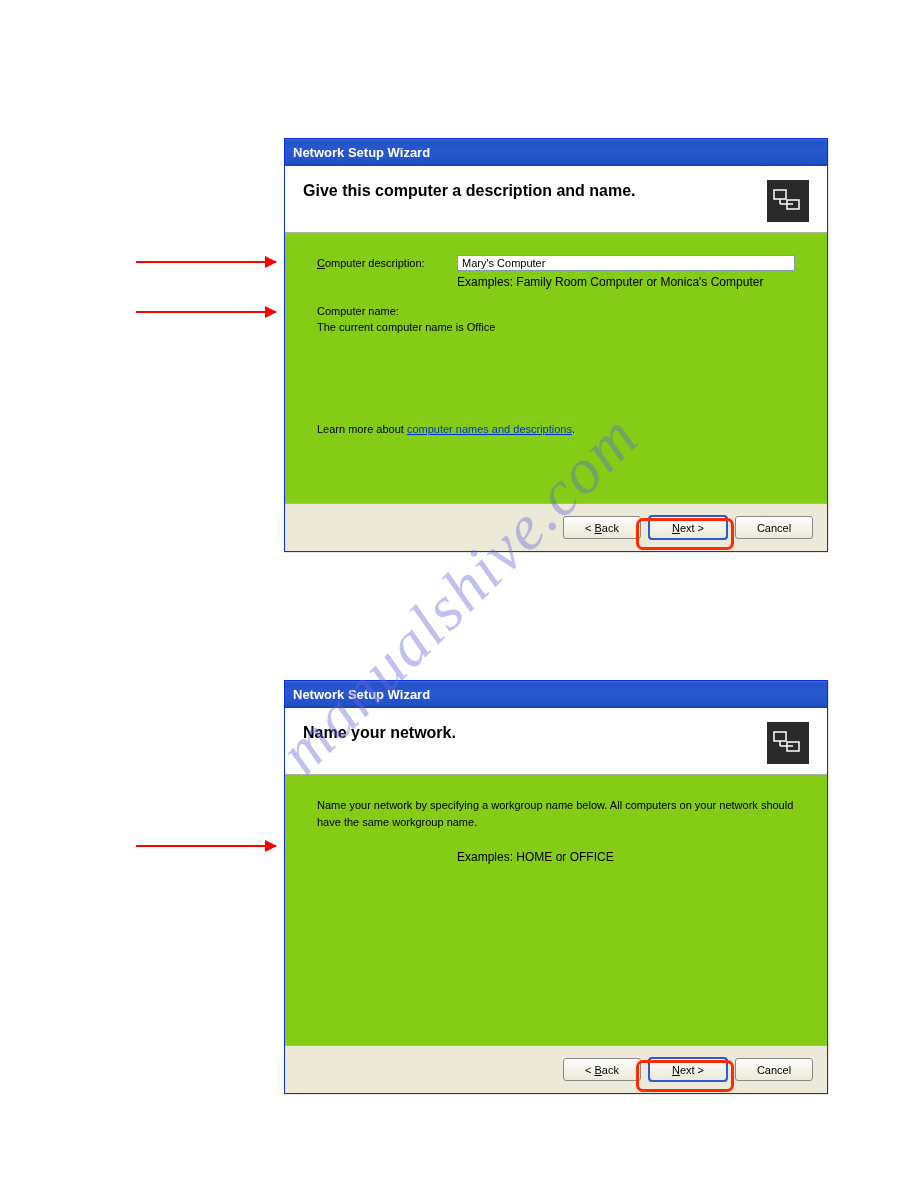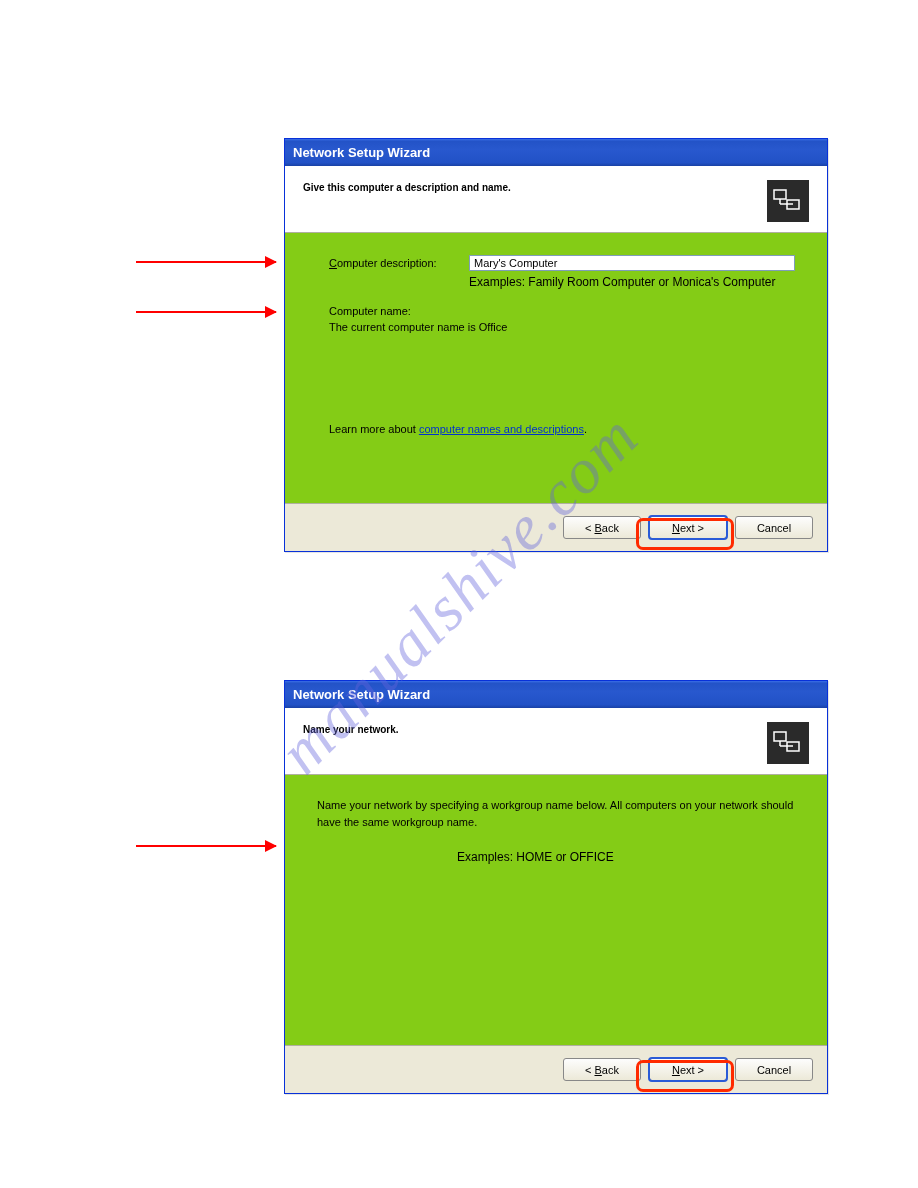--- a/index.html
+++ b/index.html
@@ -49,38 +49,37 @@
     background: #ffffff;
     padding: 14px 18px 10px 18px;
     border-bottom: 1px solid #b0b0a0;
     display: flex;
     justify-content: space-between;
     align-items: flex-start;
     min-height: 58px;
   }
   .header-title {
     font-weight: bold;
-    font-size: 10px;
+    font-size: 16px;
     color: #000;
     padding-top: 2px;
   }
   .header-icon {
     width: 42px;
     height: 42px;
     background: #2a2a2a;
     display: flex;
     align-items: center;
     justify-content: center;
     flex-shrink: 0;
   }
   .body {
     padding: 22px 32px 18px 32px;
     color: #000;
     min-height: 270px;
-    margin-left: 12px;
   }
   .form-row {
     display: flex;
     align-items: center;
     margin-bottom: 4px;
   }
   .label-col {
     width: 140px;
     flex-shrink: 0;
   }

